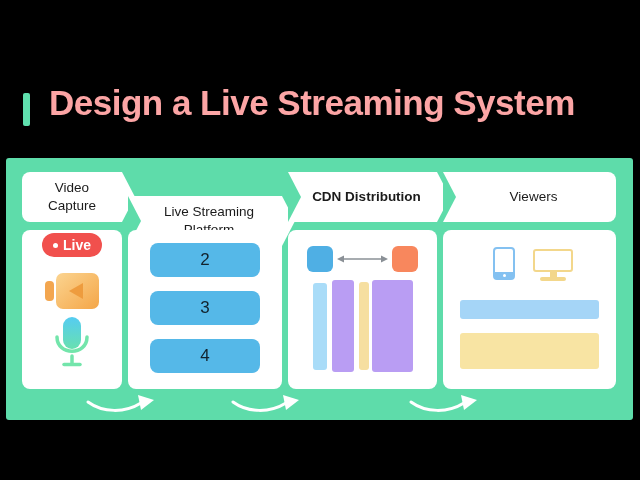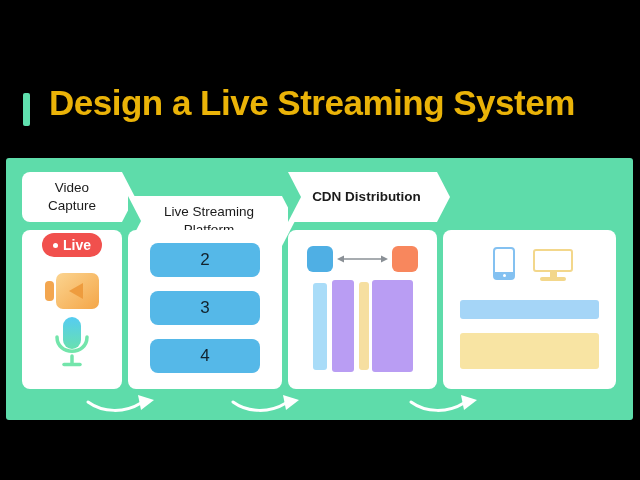--- a/index.html
+++ b/index.html
@@ -2,21 +2,21 @@
 <html><head>
 <meta charset="utf-8">
 <style>
   html,body{margin:0;padding:0;background:#000;}
   .screen{position:relative;width:640px;height:480px;background:#000;overflow:hidden;
           font-family:"Liberation Sans",sans-serif;}
 
   
   .title-accent{position:absolute;left:23px;top:93px;width:7px;height:33px;
                 background:#5fe0ae;border-radius:2px;}
-  .page-title{position:absolute;left:49px;top:83px;margin:0;color:#eab308;
+  .page-title{position:absolute;left:49px;top:83px;margin:0;color:#fca5a5;
               font-size:35px;font-weight:bold;letter-spacing:-0.5px;white-space:nowrap;}
 
   
   .panel{position:absolute;left:6px;top:158px;width:627px;height:262px;
          background:#5edcaa;border-radius:3px;}
 
   
   .chev{position:absolute;top:14px;height:50px;background:#fff;display:flex;
         align-items:center;justify-content:center;text-align:center;
         font-size:13.5px;font-weight:500;color:#1b1b1b;line-height:1.35;}
@@ -85,20 +85,23 @@
   <div class="panel">
 
     <div class="chev first point" style="left:16px;width:100px;">
       <span class="lbl">Video Capture</span>
     </div>
     <div class="chev notch point" style="left:122px;width:154px;margin-top:24px;">
       <span class="lbl">Live Streaming Platform</span>
     </div>
     <div class="chev notch point" style="left:282px;width:149px;font-weight:bold;">
       <span class="lbl">CDN Distribution</span>
+    </div>
+    <div class="chev notch last" style="left:437px;width:173px;">
+      <span class="lbl">Viewers</span>
     </div>
 
     <div class="card" style="left:16px;width:100px;">
       <div class="card1-inner">
         <div class="live-badge">
           <span class="live-dot"></span>
           <span>Live</span>
         </div>
         <svg width="56" height="40" viewBox="0 0 56 40" style="margin-top:14px;">
           <defs>

